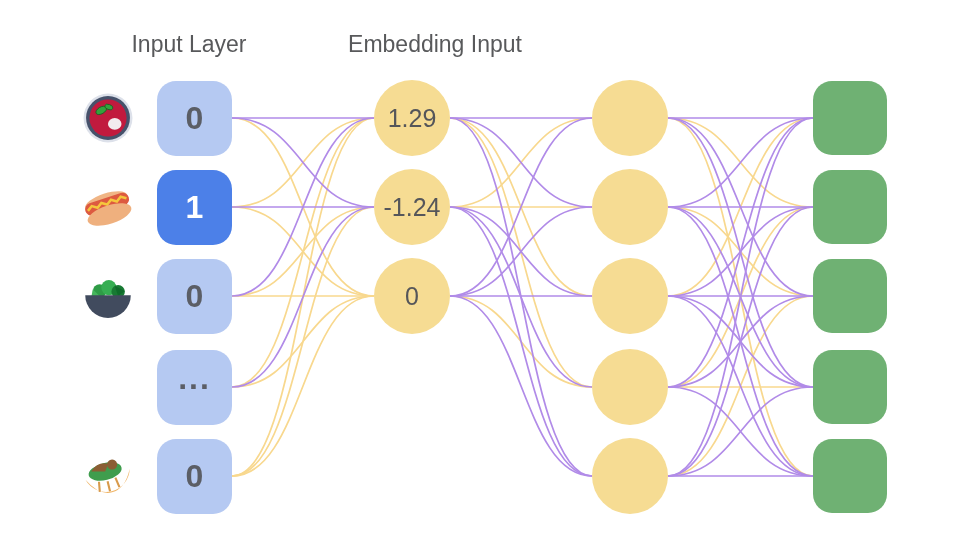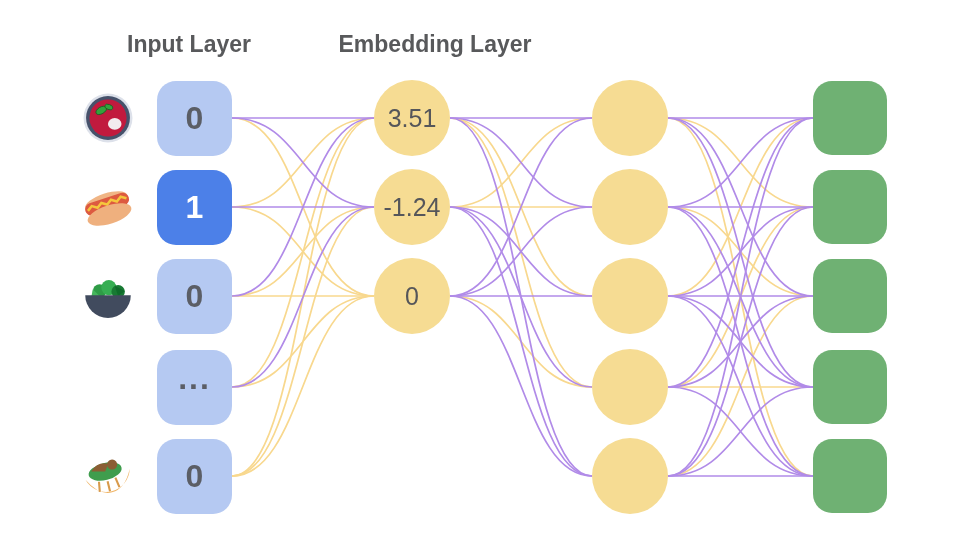--- a/index.html
+++ b/index.html
@@ -3,21 +3,21 @@
 <meta charset="utf-8">
 <style>
   html,body{margin:0;padding:0;background:#ffffff;}
   #stage{
     position:relative;width:960px;height:540px;overflow:hidden;background:#ffffff;
     font-family:"Liberation Sans",sans-serif;
   }
   #wires{position:absolute;left:0;top:0;z-index:0;}
   .title{
     position:absolute;top:31px;transform:translateX(-50%);
-    font-size:23px;font-weight:700;color:#58595B;white-space:nowrap;z-index:2;
+    font-size:23px;font-weight:400;color:#58595B;white-space:nowrap;z-index:2;
   }
   .node{position:absolute;z-index:1;display:flex;align-items:center;justify-content:center;box-sizing:border-box;}
   .sq-in{width:75px;height:75px;border-radius:19px;background:#B5C9F2;
          font-size:32px;font-weight:700;color:#5B5E66;}
   .sq-in.active{background:#4C80E8;color:#FFFFFF;}
   .sq-in.dots .lbl{transform:translateY(-9px);letter-spacing:2px;}
   .circ{width:76px;height:76px;border-radius:50%;background:#F6DC93;
         font-size:25px;font-weight:400;color:#55565A;}
   .sq-out{width:74px;height:74px;border-radius:19px;background:#6FB173;}
   .icon{position:absolute;width:54px;height:54px;z-index:1;}
@@ -78,21 +78,21 @@
       <path d="M668,296 C740.5,296 740.5,476 813,476" fill="none" stroke="#B18BE8" stroke-width="1.7"></path>
       <path d="M668,387 C740.5,387 740.5,118 813,118" fill="none" stroke="#B18BE8" stroke-width="1.7"></path>
       <path d="M668,387 C740.5,387 740.5,296 813,296" fill="none" stroke="#B18BE8" stroke-width="1.7"></path>
       <path d="M668,387 C740.5,387 740.5,476 813,476" fill="none" stroke="#B18BE8" stroke-width="1.7"></path>
       <path d="M668,476 C740.5,476 740.5,118 813,118" fill="none" stroke="#B18BE8" stroke-width="1.7"></path>
       <path d="M668,476 C740.5,476 740.5,207 813,207" fill="none" stroke="#B18BE8" stroke-width="1.7"></path>
       <path d="M668,476 C740.5,476 740.5,387 813,387" fill="none" stroke="#B18BE8" stroke-width="1.7"></path>
       <path d="M668,476 C740.5,476 740.5,476 813,476" fill="none" stroke="#B18BE8" stroke-width="1.7"></path>
     </svg>
   <div class="title" style="left:189px">Input Layer</div>
-  <div class="title" style="left:435px">Embedding Layer</div>
+  <div class="title" style="left:435px">Embedding Input</div>
   <div id="nodes">
       <div class="icon" style="left: 81px; top: 91px;">
         <svg viewBox="0 0 64 64">
           <circle cx="32" cy="32" r="29" fill="#DDE1EA"></circle>
           <circle cx="32" cy="32" r="26" fill="#46526B"></circle>
           <circle cx="32" cy="32" r="22" fill="#C11A3E"></circle>
           <ellipse cx="40" cy="39" rx="8" ry="7" fill="#F2EBEE"></ellipse>
           <ellipse cx="24" cy="23" rx="7" ry="4" fill="#35A23C" stroke="#205F23" transform="rotate(-30 24 23)"></ellipse>
           <ellipse cx="33" cy="19" rx="5" ry="3" fill="#35A23C" stroke="#205F23" transform="rotate(20 33 19)"></ellipse>
         </svg>
@@ -137,21 +137,21 @@
             <circle cx="40" cy="20" r="6" fill="#8B5E34"></circle>
             <path d="M5 30 A28 28 0 0 0 59 30 Q48 52 32 52 Q16 52 5 30 Z" fill="#F0B567"></path>
             <path d="M20 36 l-2 12 M30 38 l0 12 M40 36 l2 12" stroke="#D89A4B" stroke-width="2.5" fill="none"></path>
           </g>
         </svg>
       </div>
       <div class="node sq-in" style="left: 157px; top: 438.5px;">
         <span class="lbl">0</span>
       </div>
       <div class="node circ" style="left: 374px; top: 80px;">
-        <span>3.51</span>
+        <span>1.29</span>
       </div>
       <div class="node circ" style="left: 374px; top: 169px;">
         <span>-1.24</span>
       </div>
       <div class="node circ" style="left: 374px; top: 258px;">
         <span>0</span>
       </div>
       <div class="node circ" style="left: 592px; top: 80px;"></div>
       <div class="node circ" style="left: 592px; top: 169px;"></div>
       <div class="node circ" style="left: 592px; top: 258px;"></div>

